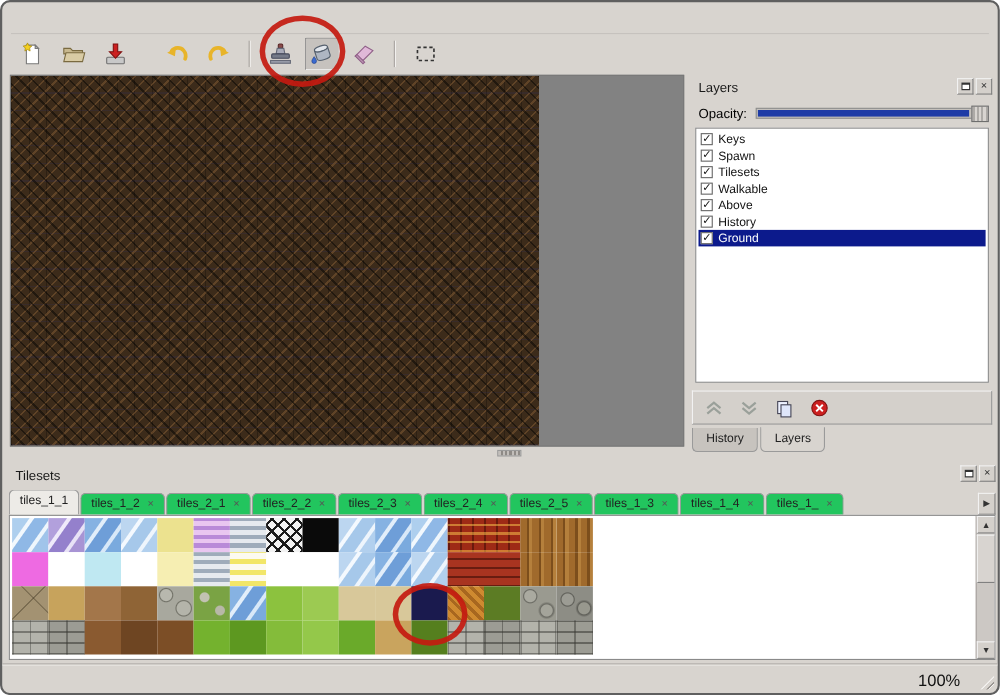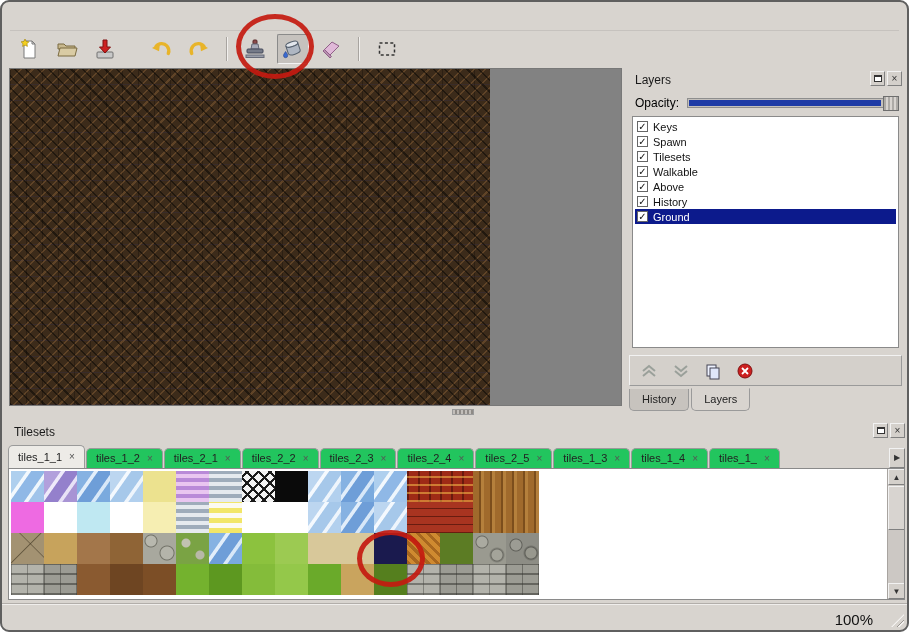--- a/index.html
+++ b/index.html
@@ -75,21 +75,21 @@
           border-radius:0 0 5px 5px; margin-right:2px; color:#222; }
   .btab.active { background:#d8d4cf; height:23px; margin-top:-1px; border-top:1px solid #d8d4cf; }
 
   
   #tilesets { position:absolute; left:4px; top:418px; width:901px; height:184px; }
   #ts-tabbar { position:absolute; left:2px; right:20px; top:25px; height:23px;
                display:flex; overflow:hidden; align-items:flex-end; }
   .ts-tab { display:flex; align-items:center; gap:7px; padding:3px 9px 4px 9px; font-size:11px; color:#222;
             background:#22c55e; border:1px solid #9a9a9a; border-bottom:none; border-radius:5px 5px 0 0;
             margin-right:1px; white-space:nowrap; height:20px; flex:0 0 auto; }
-  .ts-tab.active { background:#edebe7; height:23px; }
+  .ts-tab.active { background:#edebe7; height:23px;flex-direction:column; }
   .ts-tab .x { color:#555; font-size:10px; }
   #ts-scroll-right { position:absolute; right:2px; top:28px; width:16px; height:20px; font-size:8px; }
   #ts-content { position:absolute; left:2px; right:2px; top:48px; bottom:4px;
                 background:#ffffff; border:1px solid #8a8a8a; overflow:hidden; }
   #tile-grid { position:absolute; left:2px; top:2px; display:grid;
                grid-template-columns:repeat(16,33px); grid-auto-rows:31px; }
   .tile { width:33px; height:31px; }
 
   #ts-scrollbar { position:absolute; right:0; top:0; bottom:0; width:17px;
                   background:#ccc8c4; border-left:1px solid #a8a4a0; }

